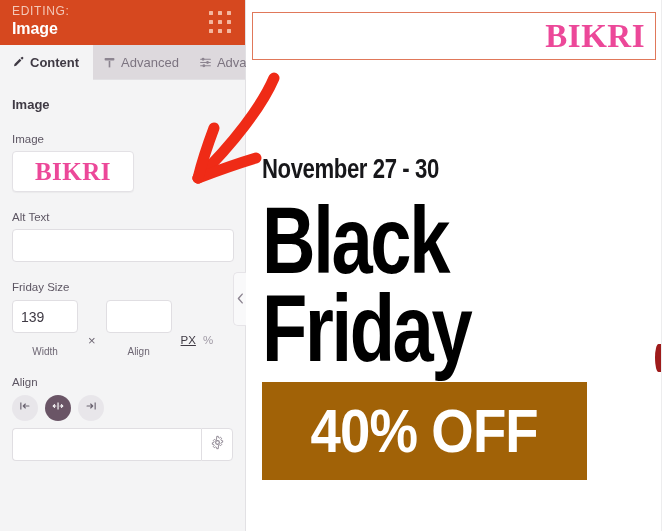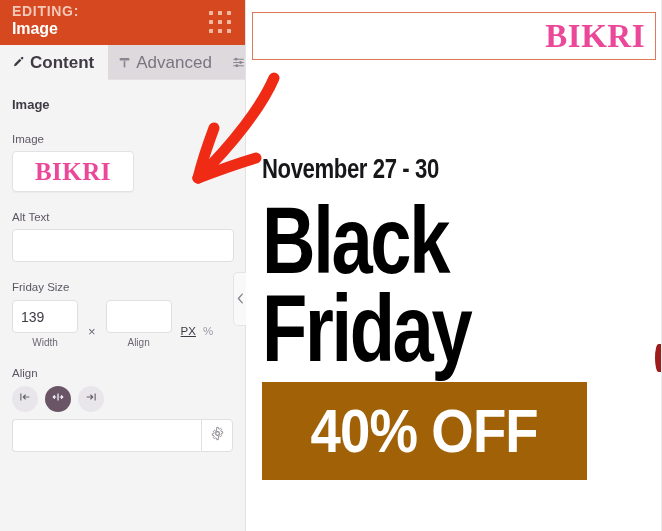--- a/index.html
+++ b/index.html
@@ -19,24 +19,24 @@
     border-right: 1px solid #e2e1e4;
     flex: 0 0 246px;
   }
   .panel-header {
     height: 45px;
     background: #d6481f;
     padding: 5px 12px 0 12px;
     position: relative;
   }
   .editing-label {
-    font-size: 14px;
+    font-size: 12px;
     letter-spacing: 0.7px;
     color: #f3c8b8;
-    font-weight: 700;
+    font-weight: 400;
     text-transform: uppercase;
     line-height: 13px;
   }
   .editing-title {
     font-size: 16px;
     color: #ffffff;
     font-weight: 600;
     line-height: 21px;
     letter-spacing: -0.1px;
   }
@@ -62,21 +62,21 @@
     display: flex;
     height: 35px;
     background: #ddd9dd;
     border-bottom: 1px solid #e2e1e4;
   }
   .tab {
     display: flex;
     align-items: center;
     gap: 5px;
     padding: 0 10px;
-    font-size: 17px;
+    font-size: 13px;
     color: #7c7480;
     cursor: pointer;
     height: 35px;
   }
   .tab:first-child { padding-left: 12px; padding-right: 14px; }
   .tab.active {
     background: #f4f4f5;
     color: #3f3a44;
     font-weight: 600;
   }
@@ -138,21 +138,21 @@
     border-radius: 4px;
     outline: none;
     font-size: 14px;
     color: #3f3a44;
     padding: 0 8px;
     font-family: "Liberation Sans", sans-serif;
   }
   .size-cap {
     font-size: 10px;
     color: #6e6774;
-    margin-top: 4px;
+    margin-top: 13px;
   }
   .times {
     font-size: 13px;
     color: #6e6774;
     margin: 0 10px;
     line-height: 33px;
   }
   .unit-wrap { display: flex; align-items: center; gap: 7px; margin-left: 9px; line-height: 33px; height: 33px; }
   .unit {
     font-size: 11.5px;

